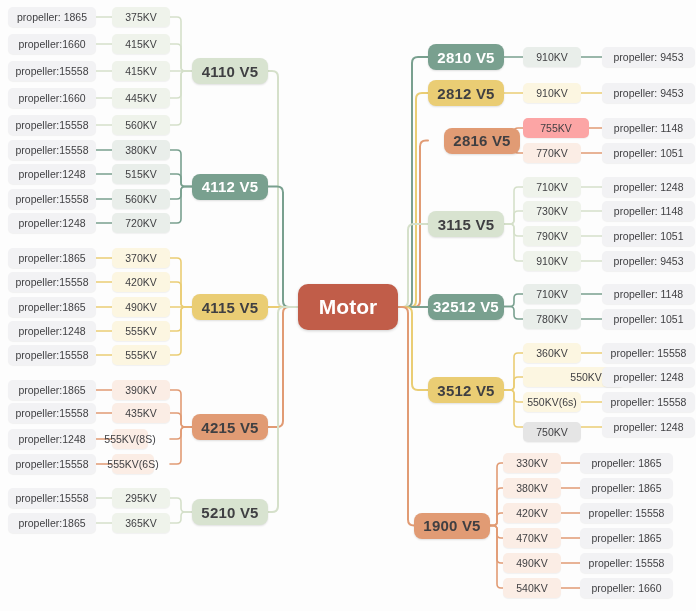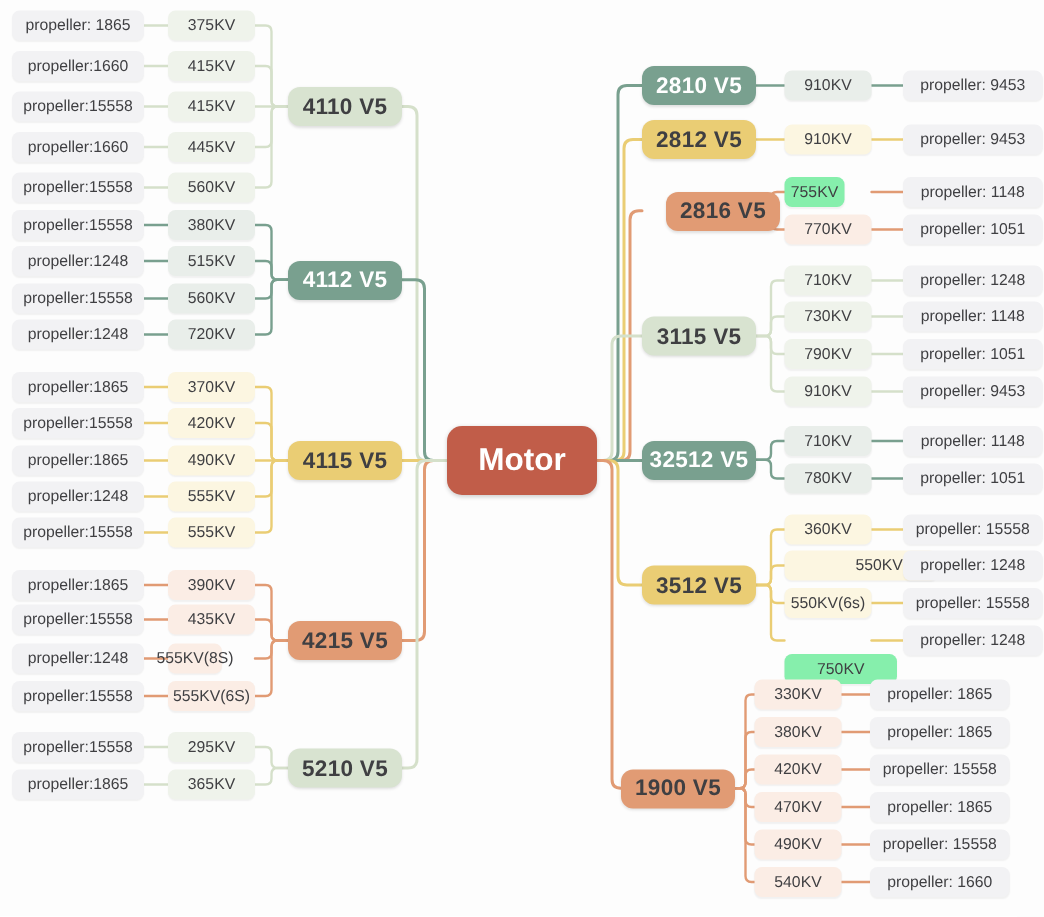--- a/index.html
+++ b/index.html
@@ -146,34 +146,34 @@
       <div class="box" style="left: 8px; top: 345px; width: 88px; background: rgb(242, 242, 244);">propeller:15558</div>
       <div class="box" style="left: 112px; top: 345px; width: 58px; background: rgb(252, 246, 225);">555KV</div>
       <div class="node" style="left: 192px; top: 294px; width: 76px; background: rgb(234, 205, 116); color: rgb(63, 63, 66);">4115 V5</div>
       <div class="box" style="left: 8px; top: 380px; width: 88px; background: rgb(242, 242, 244);">propeller:1865</div>
       <div class="box" style="left: 112px; top: 380px; width: 58px; background: rgb(251, 237, 229);">390KV</div>
       <div class="box" style="left: 8px; top: 403px; width: 88px; background: rgb(242, 242, 244);">propeller:15558</div>
       <div class="box" style="left: 112px; top: 403px; width: 58px; background: rgb(251, 237, 229);">435KV</div>
       <div class="box" style="left: 8px; top: 429px; width: 88px; background: rgb(242, 242, 244);">propeller:1248</div>
       <div class="box" style="left: 112px; top: 429px; width: 36px; background: rgb(251, 237, 229);">555KV(8S)</div>
       <div class="box" style="left: 8px; top: 454px; width: 88px; background: rgb(242, 242, 244);">propeller:15558</div>
-      <div class="box" style="left: 112px; top: 454px; width: 58px; background: rgb(251, 237, 229);">555KV(6S)</div>
+      <div class="box" style="left: 112px; top: 454px; width: 42px; background: rgb(251, 237, 229);">555KV(6S)</div>
       <div class="node" style="left: 192px; top: 414px; width: 76px; background: rgb(225, 155, 116); color: rgb(63, 63, 66);">4215 V5</div>
       <div class="box" style="left: 8px; top: 488px; width: 88px; background: rgb(242, 242, 244);">propeller:15558</div>
       <div class="box" style="left: 112px; top: 488px; width: 58px; background: rgb(239, 243, 235);">295KV</div>
       <div class="box" style="left: 8px; top: 513px; width: 88px; background: rgb(242, 242, 244);">propeller:1865</div>
       <div class="box" style="left: 112px; top: 513px; width: 58px; background: rgb(239, 243, 235);">365KV</div>
       <div class="node" style="left: 192px; top: 499px; width: 76px; background: rgb(216, 227, 208); color: rgb(63, 63, 66);">5210 V5</div>
       <div class="box" style="left: 523px; top: 47px; width: 58px; background: rgb(233, 238, 234);">910KV</div>
       <div class="box" style="left: 602px; top: 47px; width: 93px; background: rgb(242, 242, 244);">propeller: 9453</div>
       <div class="node" style="left: 428px; top: 44px; width: 76px; background: rgb(121, 160, 143); color: rgb(255, 255, 255);">2810 V5</div>
       <div class="box" style="left: 523px; top: 83px; width: 58px; background: rgb(252, 246, 225);">910KV</div>
       <div class="box" style="left: 602px; top: 83px; width: 93px; background: rgb(242, 242, 244);">propeller: 9453</div>
       <div class="node" style="left: 428px; top: 80px; width: 76px; background: rgb(234, 205, 116); color: rgb(63, 63, 66);">2812 V5</div>
-      <div class="box" style="left: 523px; top: 118px; width: 40px; background: #86efac;">755KV</div>
+      <div class="box" style="left: 523px; top: 118px; width: 66px; background: #fca5a5;">755KV</div>
       <div class="box" style="left: 602px; top: 118px; width: 93px; background: rgb(242, 242, 244);">propeller: 1148</div>
       <div class="box" style="left: 523px; top: 143px; width: 58px; background: rgb(251, 237, 229);">770KV</div>
       <div class="box" style="left: 602px; top: 143px; width: 93px; background: rgb(242, 242, 244);">propeller: 1051</div>
       <div class="node" style="left: 444px; top: 127.5px; width: 76px; background: rgb(225, 155, 116); color: rgb(63, 63, 66);">2816 V5</div>
       <div class="box" style="left: 523px; top: 177px; width: 58px; background: rgb(239, 243, 235);">710KV</div>
       <div class="box" style="left: 602px; top: 177px; width: 93px; background: rgb(242, 242, 244);">propeller: 1248</div>
       <div class="box" style="left: 523px; top: 201px; width: 58px; background: rgb(239, 243, 235);">730KV</div>
       <div class="box" style="left: 602px; top: 201px; width: 93px; background: rgb(242, 242, 244);">propeller: 1148</div>
       <div class="box" style="left: 523px; top: 226px; width: 58px; background: rgb(239, 243, 235);">790KV</div>
       <div class="box" style="left: 602px; top: 226px; width: 93px; background: rgb(242, 242, 244);">propeller: 1051</div>
@@ -184,21 +184,21 @@
       <div class="box" style="left: 602px; top: 284px; width: 93px; background: rgb(242, 242, 244);">propeller: 1148</div>
       <div class="box" style="left: 523px; top: 309px; width: 58px; background: rgb(233, 238, 234);">780KV</div>
       <div class="box" style="left: 602px; top: 309px; width: 93px; background: rgb(242, 242, 244);">propeller: 1051</div>
       <div class="node" style="left: 428px; top: 293.5px; width: 76px; background: rgb(121, 160, 143); color: rgb(255, 255, 255);">32512 V5</div>
       <div class="box" style="left: 523px; top: 343px; width: 58px; background: rgb(252, 246, 225);">360KV</div>
       <div class="box" style="left: 602px; top: 343px; width: 93px; background: rgb(242, 242, 244);">propeller: 15558</div>
       <div class="box" style="left: 523px; top: 367px; width: 58px; background: rgb(252, 246, 225); padding-left: 44px;">550KV(8S)</div>
       <div class="box" style="left: 602px; top: 367px; width: 93px; background: rgb(242, 242, 244);">propeller: 1248</div>
       <div class="box" style="left: 523px; top: 392px; width: 58px; background: rgb(252, 246, 225);">550KV(6s)</div>
       <div class="box" style="left: 602px; top: 392px; width: 93px; background: rgb(242, 242, 244);">propeller: 15558</div>
-      <div class="box" style="left: 523px; top: 436px; width: 75px; background: #86efac;">750KV</div>
+      <div class="box" style="left: 523px; top: 422px; width: 58px; background: #e5e5e5;">750KV</div>
       <div class="box" style="left: 602px; top: 417px; width: 93px; background: rgb(242, 242, 244);">propeller: 1248</div>
       <div class="node" style="left: 428px; top: 377px; width: 76px; background: rgb(234, 205, 116); color: rgb(63, 63, 66);">3512 V5</div>
       <div class="box" style="left: 503px; top: 453px; width: 58px; background: rgb(251, 237, 229);">330KV</div>
       <div class="box" style="left: 580px; top: 453px; width: 93px; background: rgb(242, 242, 244);">propeller: 1865</div>
       <div class="box" style="left: 503px; top: 478px; width: 58px; background: rgb(251, 237, 229);">380KV</div>
       <div class="box" style="left: 580px; top: 478px; width: 93px; background: rgb(242, 242, 244);">propeller: 1865</div>
       <div class="box" style="left: 503px; top: 503px; width: 58px; background: rgb(251, 237, 229);">420KV</div>
       <div class="box" style="left: 580px; top: 503px; width: 93px; background: rgb(242, 242, 244);">propeller: 15558</div>
       <div class="box" style="left: 503px; top: 528px; width: 58px; background: rgb(251, 237, 229);">470KV</div>
       <div class="box" style="left: 580px; top: 528px; width: 93px; background: rgb(242, 242, 244);">propeller: 1865</div>

